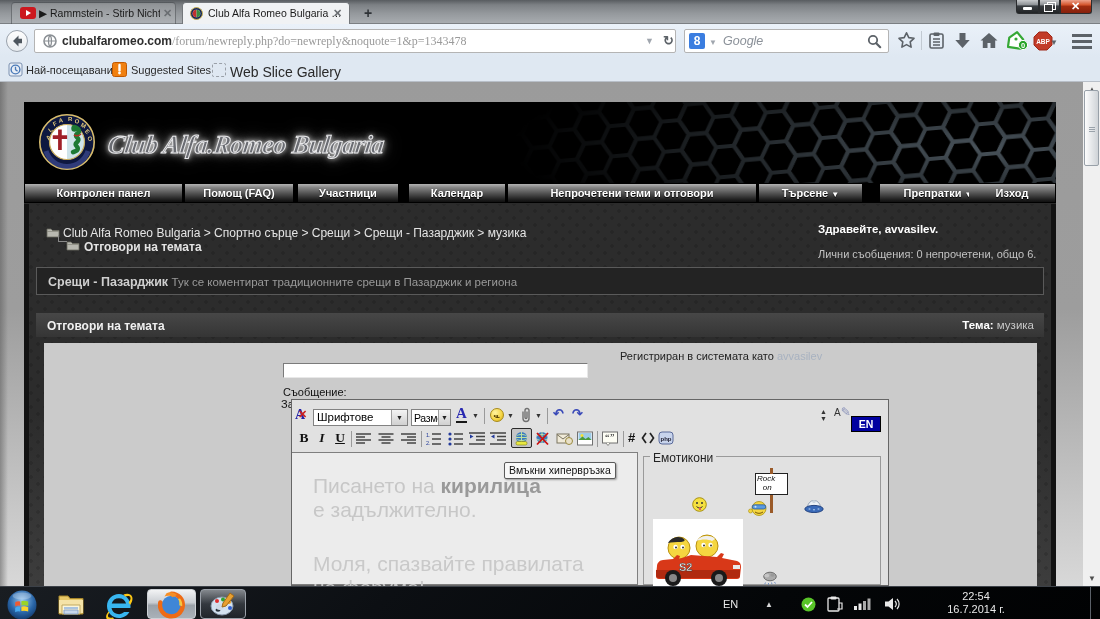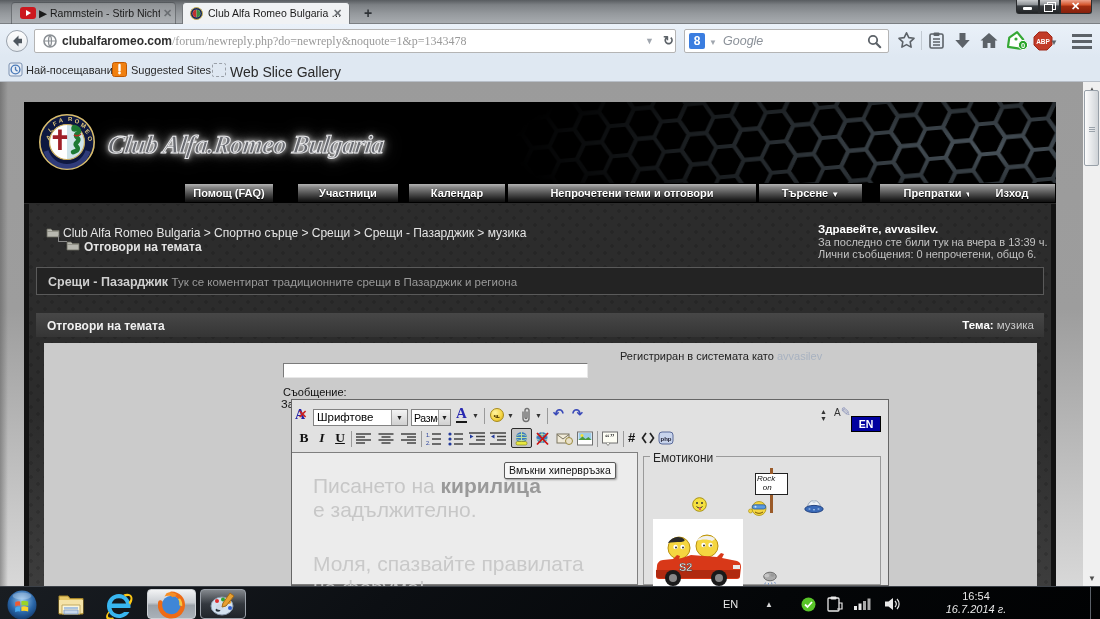--- a/index.html
+++ b/index.html
@@ -200,21 +200,22 @@
           <text x="42.5" y="13.5" transform="rotate(28 43 13)">M</text>
           <text x="47.5" y="19.5" transform="rotate(44 48 18)">E</text>
           <text x="50.5" y="26" transform="rotate(58 51 24)">O</text>
         </g>
         <path d="M8 38a22 22 0 0 0 42 0" fill="none" stroke="#4a5aa8" stroke-width="5" opacity="0.55"></path>
       </svg>
       <div class="ab" id="scripttext">Club Alfa.Romeo Bulgaria</div>
     </div>
 
     <div class="ab" id="menubar">
-      <div class="ab mbtn" style="left:161px;width:88px;">Помощ (FAQ)</div>
+      <div class="ab mbtn" style="left:1px;width:157px;">Контролен панел</div>
+      <div class="ab mbtn" style="left:161px;width:108px;">Помощ (FAQ)</div>
       <div class="ab mbtn" style="left:274px;width:100px;">Участници</div>
       <div class="ab mbtn" style="left:385px;width:96px;">Календар</div>
       <div class="ab mbtn" style="left:484px;width:248px;">Непрочетени теми и отговори</div>
       <div class="ab mbtn" style="left:735px;width:103px;">Търсене <span style="font-size:8px;">▼</span></div>
       <div class="ab mbtn" style="left:856px;width:116px;">Препратки <span style="font-size:8px;">▼</span></div>
       <div class="ab mbtn" style="left:945px;width:86px;">Изход</div>
     </div>
 
     <div class="ab" id="darkarea">
           <div class="ab" style="left:0;top:0;width:5px;height:382px;background:#121212;"></div>
@@ -224,21 +225,20 @@
             <path d="M1 4.5h12" stroke="#8a8a80" stroke-width="0.8"></path>
           </svg>
       <div class="ab bc" style="left:39px;top:22px;">Club Alfa Romeo Bulgaria &gt; Спортно сърце &gt; Срещи &gt; Срещи - Пазарджик &gt; музика</div>
       <div class="ab" style="left:34px;top:31px;width:8px;height:6px;border-left:1px solid #888;border-bottom:1px solid #888;"></div>
       <svg class="ab" style="left:42px;top:36px" width="14" height="11" viewBox="0 0 14 11">
             <path d="M1 2h4l1.5 1.5H13V10H1z" fill="#b8b8b0" stroke="#6a6a60" stroke-width="0.8"></path>
             <path d="M1 4.5h12" stroke="#8a8a80" stroke-width="0.8"></path>
           </svg>
       <div class="ab bc" style="left:60px;top:36px;font-weight:bold;">Отговори на темата</div>
       <div class="ab" style="left:794px;top:19px;font-size:11.5px;color:#fff;font-weight:bold;">Здравейте, avvasilev.</div>
-      <div class="ab" style="left:794px;top:32px;font-size:11px;color:#c2c2c2;">За последно сте били тук на вчера в 13:39 ч.</div>
       <div class="ab" style="left:794px;top:44px;font-size:11px;color:#c2c2c2;">Лични съобщения: 0 непрочетени, общо 6.</div>
       <div class="ab" id="band1">
         <div class="ab" style="left:11px;top:7px;font-size:12.5px;color:#cfcfcf;font-weight:bold;">Срещи - Пазарджик <span style="font-weight:normal;font-size:11.5px;color:#9a9a9a;">Тук се коментират традиционните срещи в Пазарджик и региона</span></div>
       </div>
       <div class="ab" id="band2">
         <div class="ab" style="left:11px;top:6px;font-size:12px;color:#f0f0f0;font-weight:bold;">Отговори на темата</div>
         <div class="ab" style="right:10px;top:6px;font-size:11.5px;color:#c8c8c8;"><b style="color:#fff;font-size:11.5px;">Тема:</b> музика</div>
       </div>
       <div class="ab" id="panel">
         <div class="ab" style="left:237px;top:7px;font-size:11px;color:#111;margin-top:48px;">Заглавие:</div>
@@ -490,17 +490,17 @@
   <svg class="ab" style="left:854px;top:10px" width="20" height="14" viewBox="0 0 20 14">
         <rect x="0" y="9" width="3" height="4" fill="#e8e8e8"></rect>
         <rect x="4.5" y="6.5" width="3" height="6.5" fill="#e8e8e8"></rect>
         <rect x="9" y="4" width="3" height="9" fill="#aaa"></rect>
         <rect x="13.5" y="1.5" width="3" height="11.5" fill="#aaa"></rect>
       </svg>
   <svg class="ab" style="left:884px;top:9px" width="16" height="16" viewBox="0 0 16 16">
         <path d="M1 5.5h3.5L9 2v12L4.5 10.5H1z" fill="#e8e8e8"></path>
         <path d="M11 5a4.5 4.5 0 0 1 0 6M13 3a7 7 0 0 1 0 10" stroke="#e8e8e8" stroke-width="1.2" fill="none"></path>
       </svg>
-  <div class="ab" style="left:941px;top:3px;width:70px;color:#e8e8e8;font-size:11px;text-align:center;">16:54</div>
-  <div class="ab" style="left:926px;top:16px;width:100px;color:#e8e8e8;font-size:11px;text-align:center;font-style:italic;">16.7.2014 г.</div>
+  <div class="ab" style="left:941px;top:3px;width:70px;color:#e8e8e8;font-size:11px;text-align:center;">22:54</div>
+  <div class="ab" style="left:926px;top:16px;width:100px;color:#e8e8e8;font-size:11px;text-align:center;">16.7.2014 г.</div>
   <div class="ab" style="left:1090px;top:0;width:1px;height:34px;background:#5a6068;"></div>
 </div>
 </div>
 
 </body></html>

